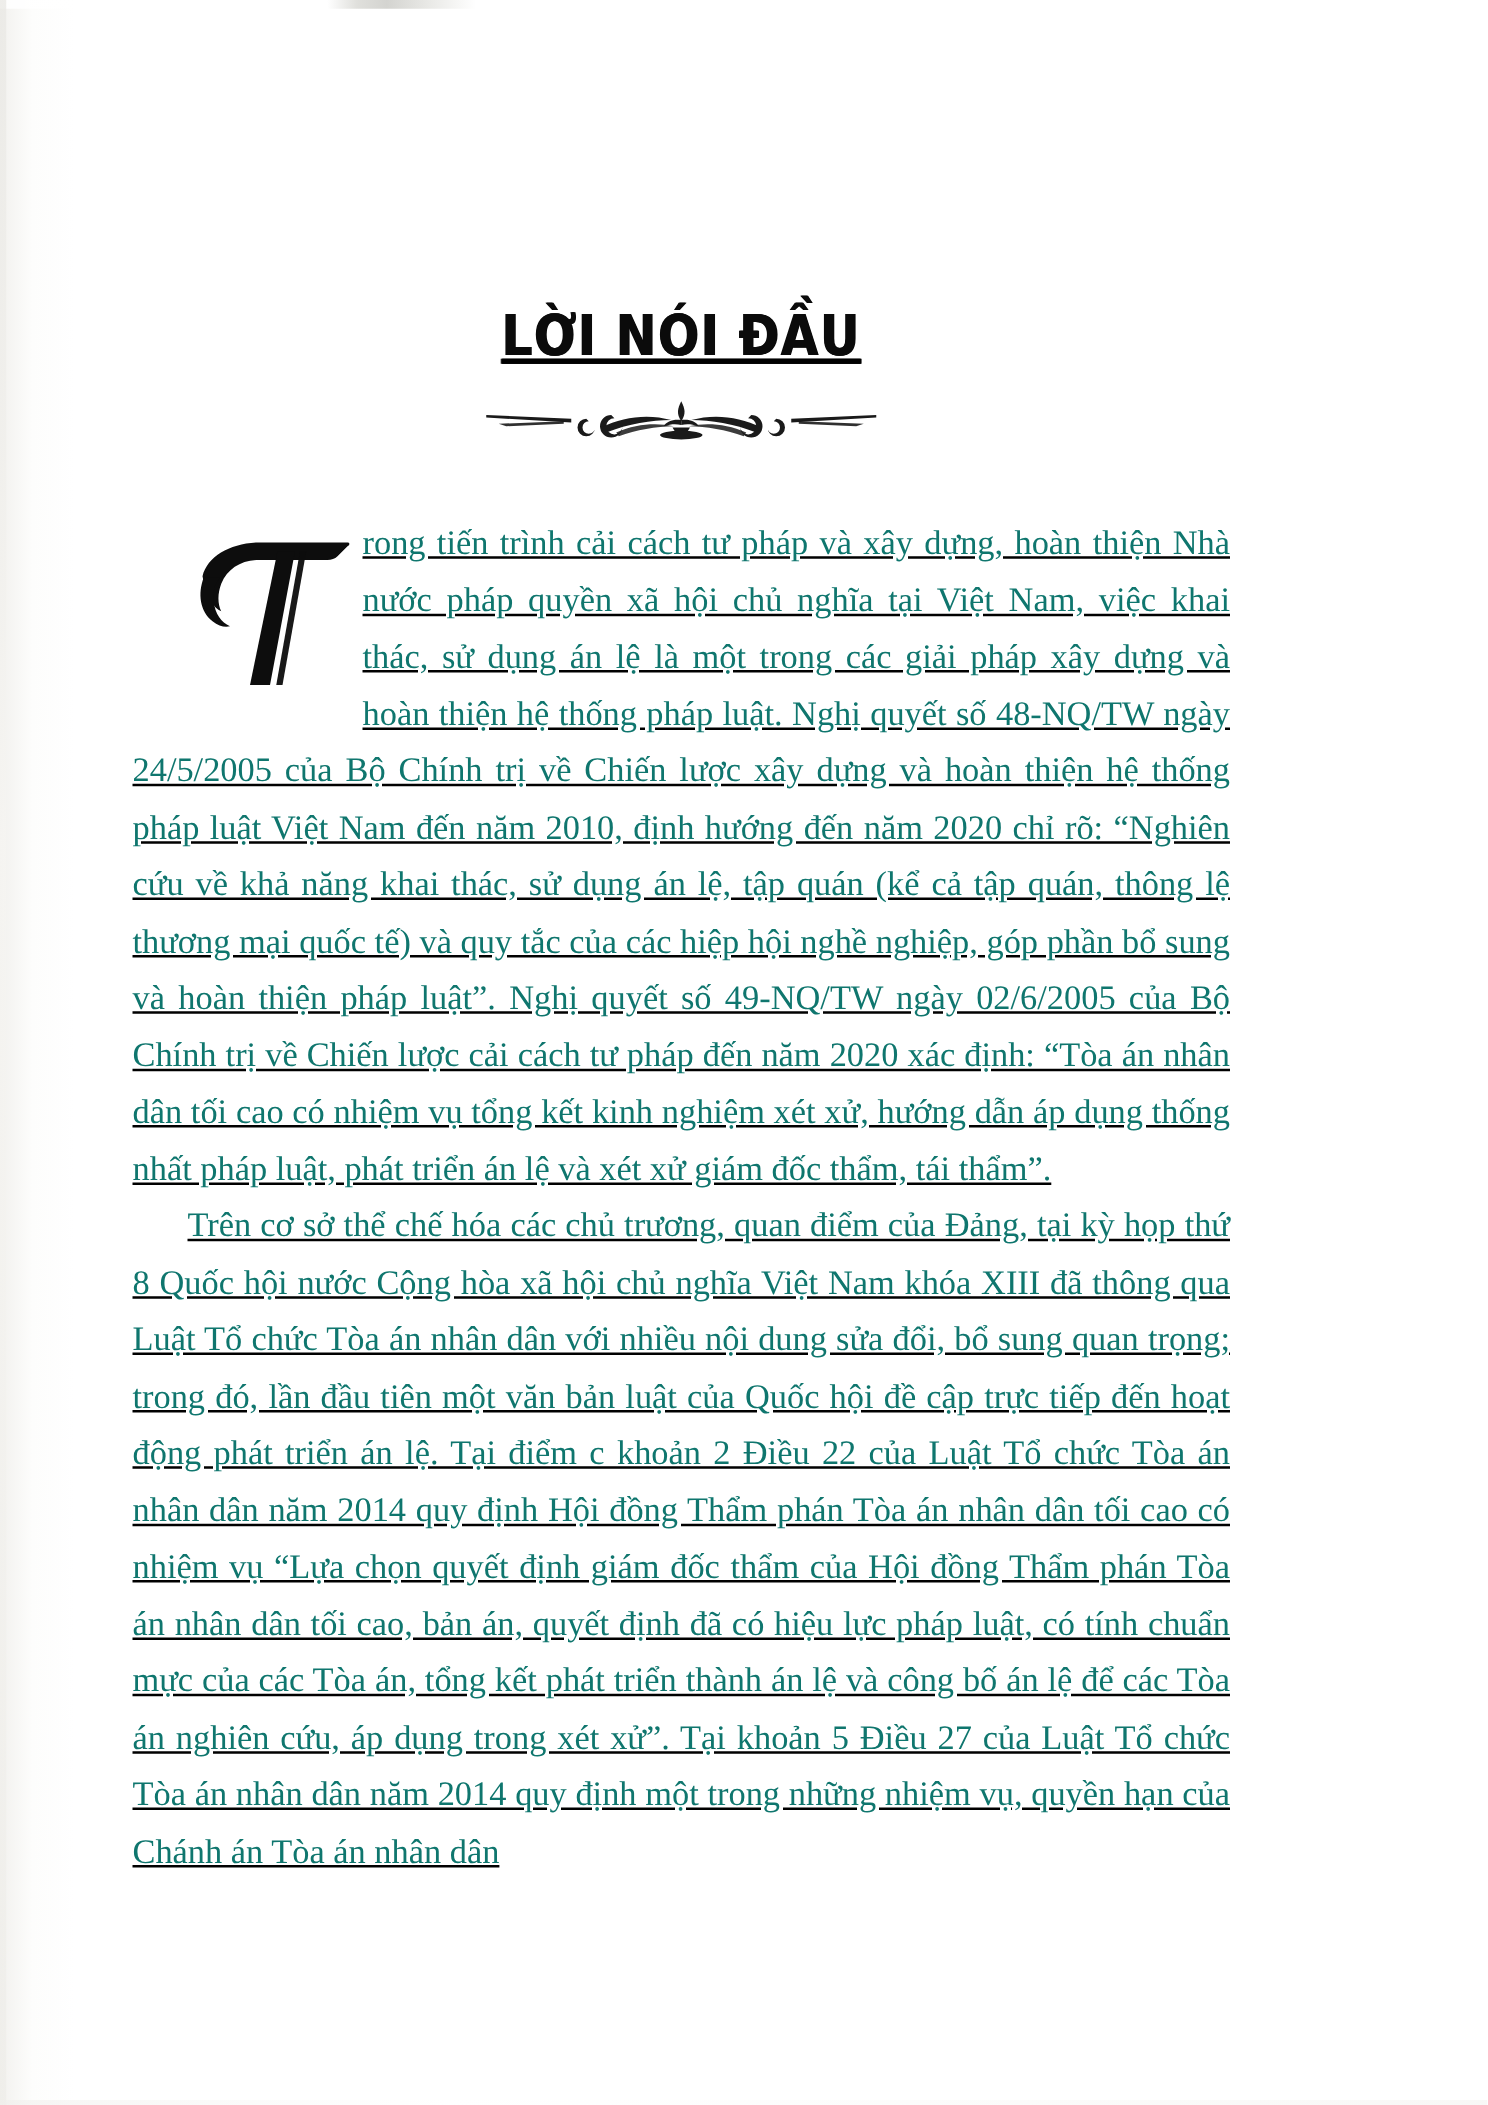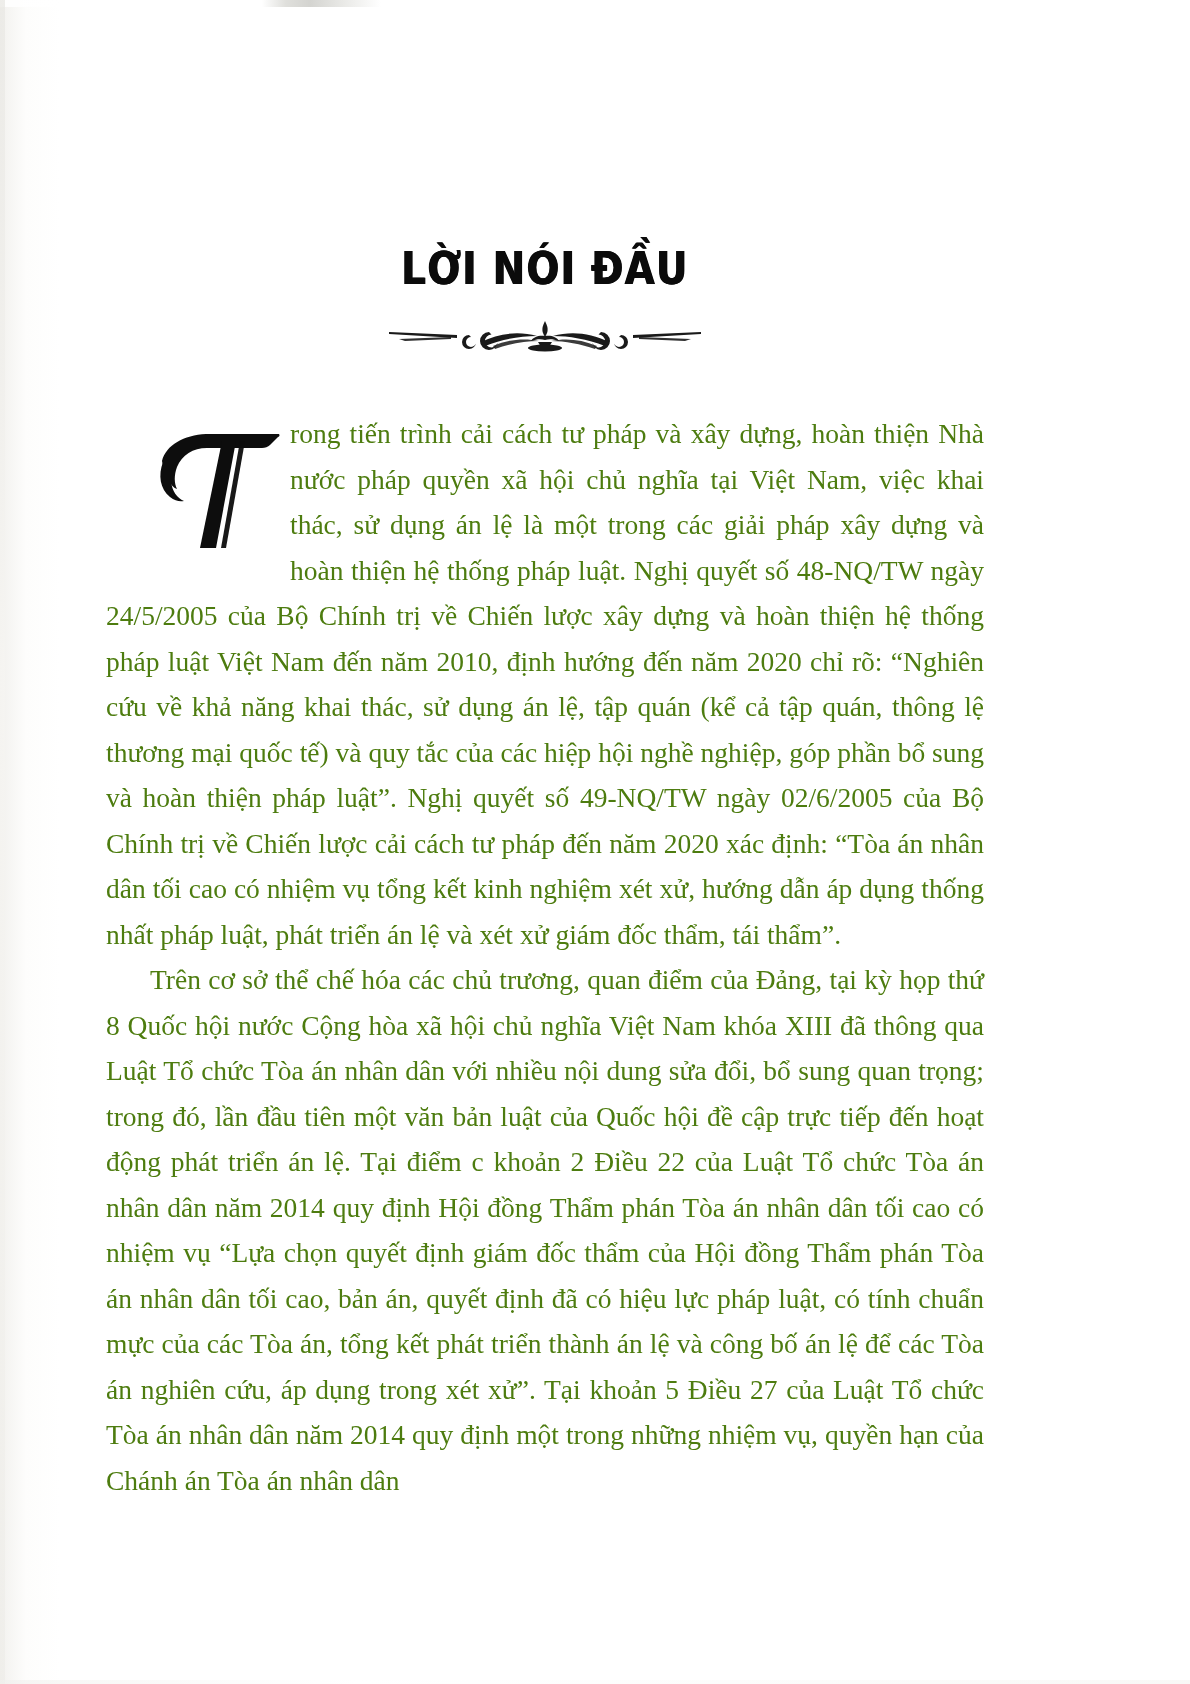--- a/index.html
+++ b/index.html
@@ -48,20 +48,21 @@
     background: linear-gradient(to right, #f0efec, #ffffff 30%, #f4f3f0);
     opacity: .6;
   }
 
   .content {
     position: absolute;
     left: 106px;
     top: 0;
     width: 878px;
     height: 1684px;
+    text-decoration: underline;
   }
 
   
   .title-block {
     margin-top: 246px;
     text-align: center;
   }
   .doc-title {
     font-family: "DejaVu Sans", sans-serif;
     font-weight: 700;
@@ -80,21 +81,21 @@
     width: 320px;
     height: 40px;
     display: block;
   }
 
   
   .body-copy {
     margin-top: 56px;
     font-size: 27.5px;
     line-height: 45.5px;
-    color: #4d7c0f;
+    color: #0f766e;
     text-align: justify;
     text-justify: inter-word;
     hyphens: none;
   }
   .para {
     margin: 0;
     text-align: justify;
   }
   .para + .para {
     text-indent: 44px;

